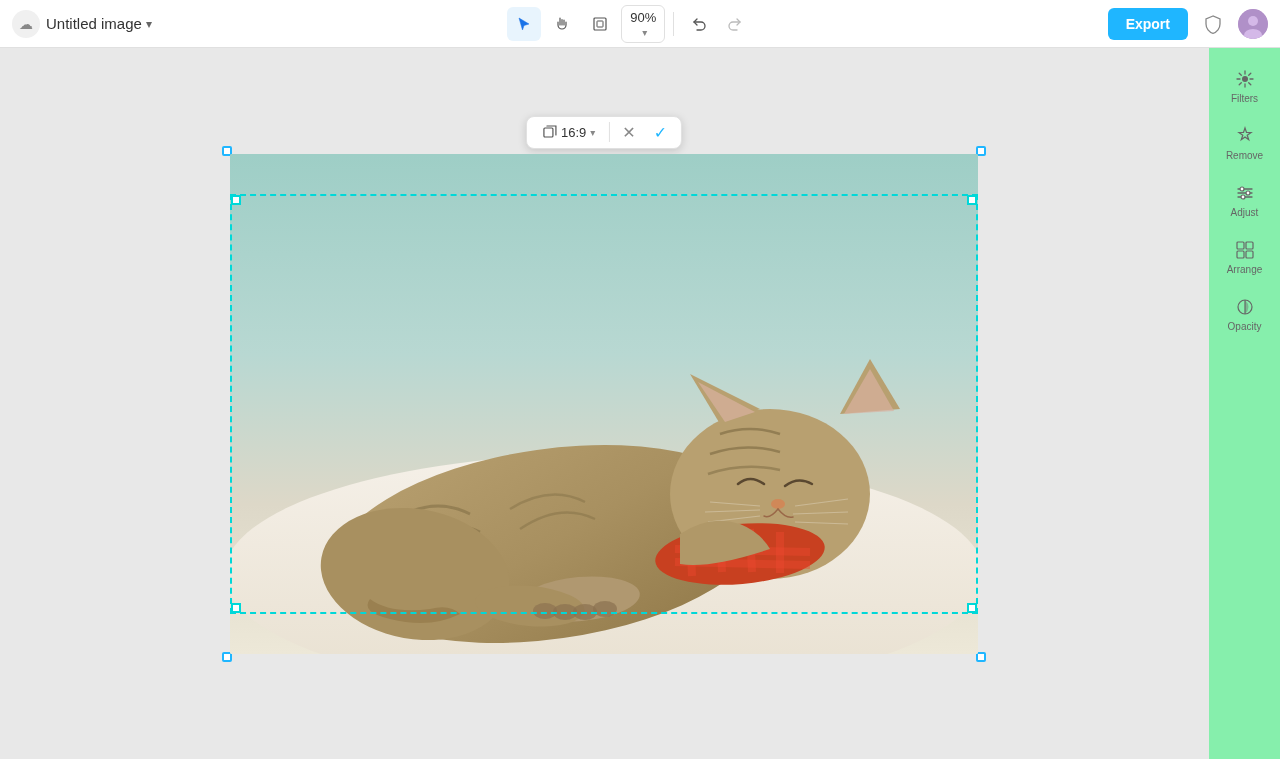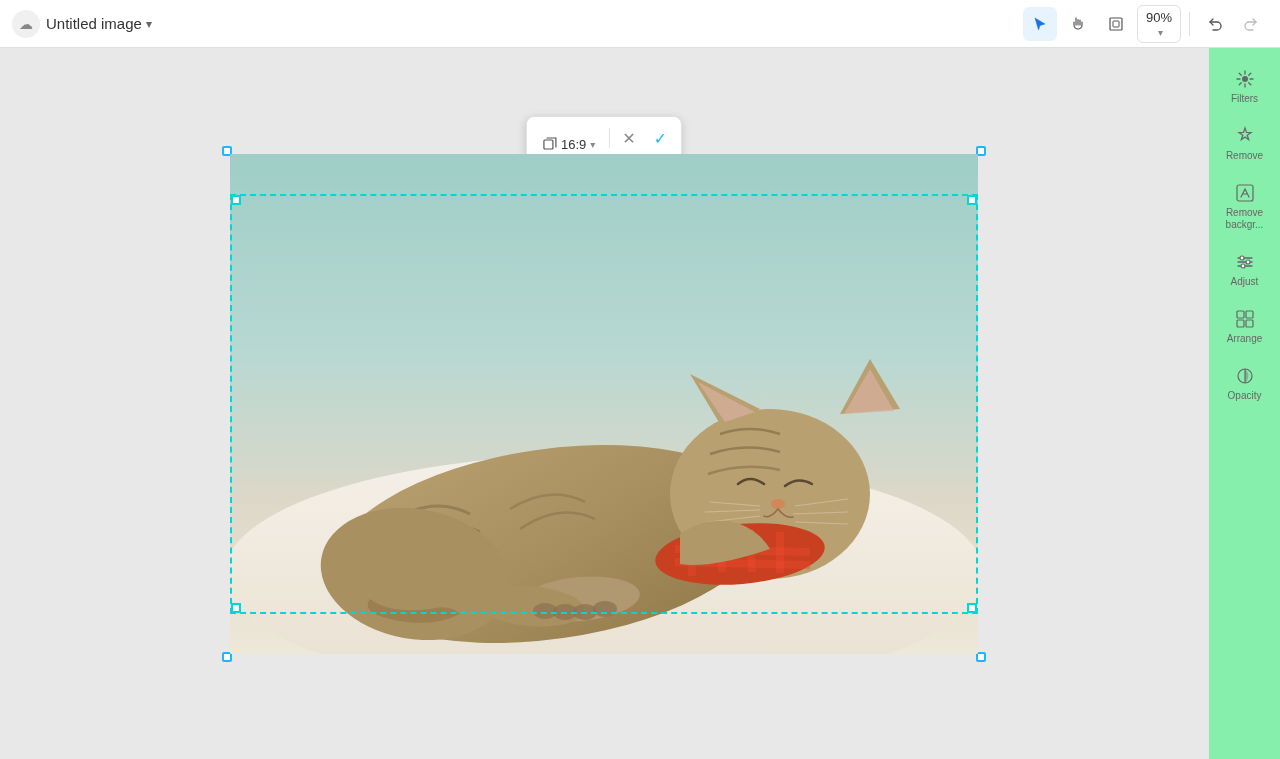--- a/index.html
+++ b/index.html
@@ -190,21 +190,21 @@
       white-space: nowrap;
     }
     .crop-ratio-btn {
       display: flex; align-items: center; gap: 4px;
       padding: 4px 8px;
       border-radius: 4px;
       cursor: pointer;
       color: #333;
       font-size: 13px;
       font-weight: 500;
-      border: none; background: transparent; margin-top: 12px;
+      border: none; background: transparent;
     }
     .crop-divider { width: 1px; height: 20px; background: #e0e0e0; }
     .crop-cancel {
       background: none; border: none; cursor: pointer;
       color: #888; font-size: 16px; padding: 2px 6px; border-radius: 4px;
     }
     .crop-confirm {
       background: none; border: none; cursor: pointer;
       color: #1fb6ff; font-size: 16px; padding: 2px 6px; border-radius: 4px;
     }
@@ -295,20 +295,35 @@
       </button>
       <button class="tool-btn" title="Redo" style="opacity:0.4;">
         <svg width="16" height="16" viewBox="0 0 16 16" fill="none">
           <path d="M13 6H6a4 4 0 000 8H10" stroke="#555" stroke-width="1.3" stroke-linecap="round" stroke-linejoin="round"></path>
           <path d="M13 6L10 3M13 6L10 9" stroke="#555" stroke-width="1.3" stroke-linecap="round" stroke-linejoin="round"></path>
         </svg>
       </button>
     </div>
   </div>
 
+  <div class="topbar-right">
+    <button class="export-btn">Export</button>
+    <div class="shield-icon">
+      <svg width="20" height="20" viewBox="0 0 20 20" fill="none">
+        <path d="M10 2L3 5v5c0 4.4 3 8.3 7 9.3 4-1 7-4.9 7-9.3V5L10 2z" stroke="#888" stroke-width="1.3" fill="none"></path>
+      </svg>
+    </div>
+    <div class="avatar">
+      <svg width="30" height="30" viewBox="0 0 30 30">
+        <circle cx="15" cy="15" r="15" fill="#b090c8"></circle>
+        <circle cx="15" cy="12" r="5" fill="#d4b8e8"></circle>
+        <ellipse cx="15" cy="26" rx="9" ry="6" fill="#d4b8e8"></ellipse>
+      </svg>
+    </div>
+  </div>
 </div>
 
 <div class="main-area">
 
   <div class="canvas-area">
 
     <div class="image-wrapper">
 
       <div class="crop-toolbar">
         <button class="crop-ratio-btn">
@@ -442,29 +457,20 @@
 
     <div class="panel-item">
       <div class="panel-icon">
         <svg width="20" height="20" viewBox="0 0 20 20" fill="none">
           <path d="M10 2l1.5 4.5H16l-3.8 2.7 1.5 4.5L10 11l-3.7 2.7 1.5-4.5L4 6.5h4.5z" stroke="#666" stroke-width="1.2" fill="none"></path>
         </svg>
       </div>
       <span class="panel-label">Remove</span>
     </div>
 
-    <div class="panel-item">
-      <div class="panel-icon">
-        <svg width="20" height="20" viewBox="0 0 20 20" fill="none">
-          <rect x="2" y="2" width="16" height="16" rx="2" stroke="#666" stroke-width="1.2"></rect>
-          <path d="M6 14l4-8 4 8M7.5 11h5" stroke="#666" stroke-width="1.2" stroke-linecap="round"></path>
-        </svg>
-      </div>
-      <span class="panel-label">Remove backgr...</span>
-    </div>
 
     <div class="panel-item">
       <div class="panel-icon">
         <svg width="20" height="20" viewBox="0 0 20 20" fill="none">
           <path d="M3 6h14M3 10h14M3 14h14" stroke="#666" stroke-width="1.3" stroke-linecap="round"></path>
           <circle cx="7" cy="6" r="2" fill="#fff" stroke="#666" stroke-width="1.2"></circle>
           <circle cx="13" cy="10" r="2" fill="#fff" stroke="#666" stroke-width="1.2"></circle>
           <circle cx="8" cy="14" r="2" fill="#fff" stroke="#666" stroke-width="1.2"></circle>
         </svg>
       </div>

